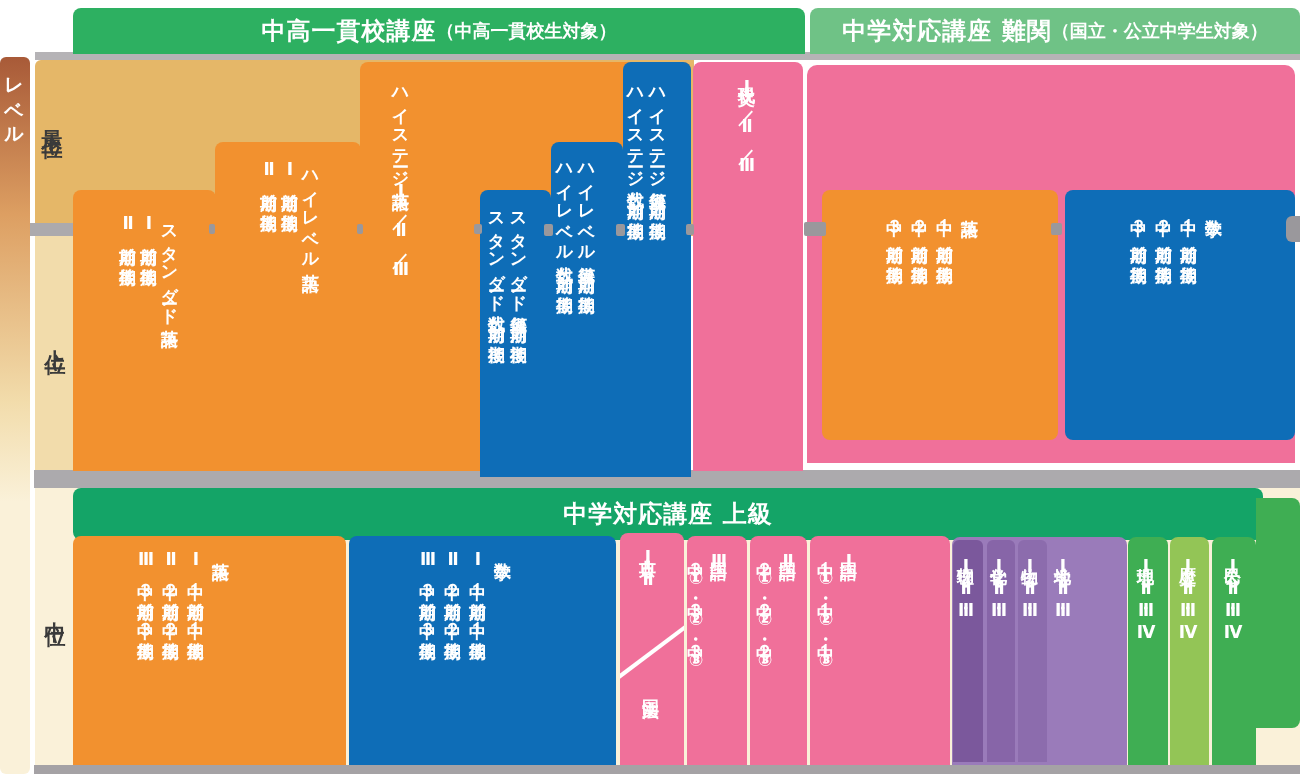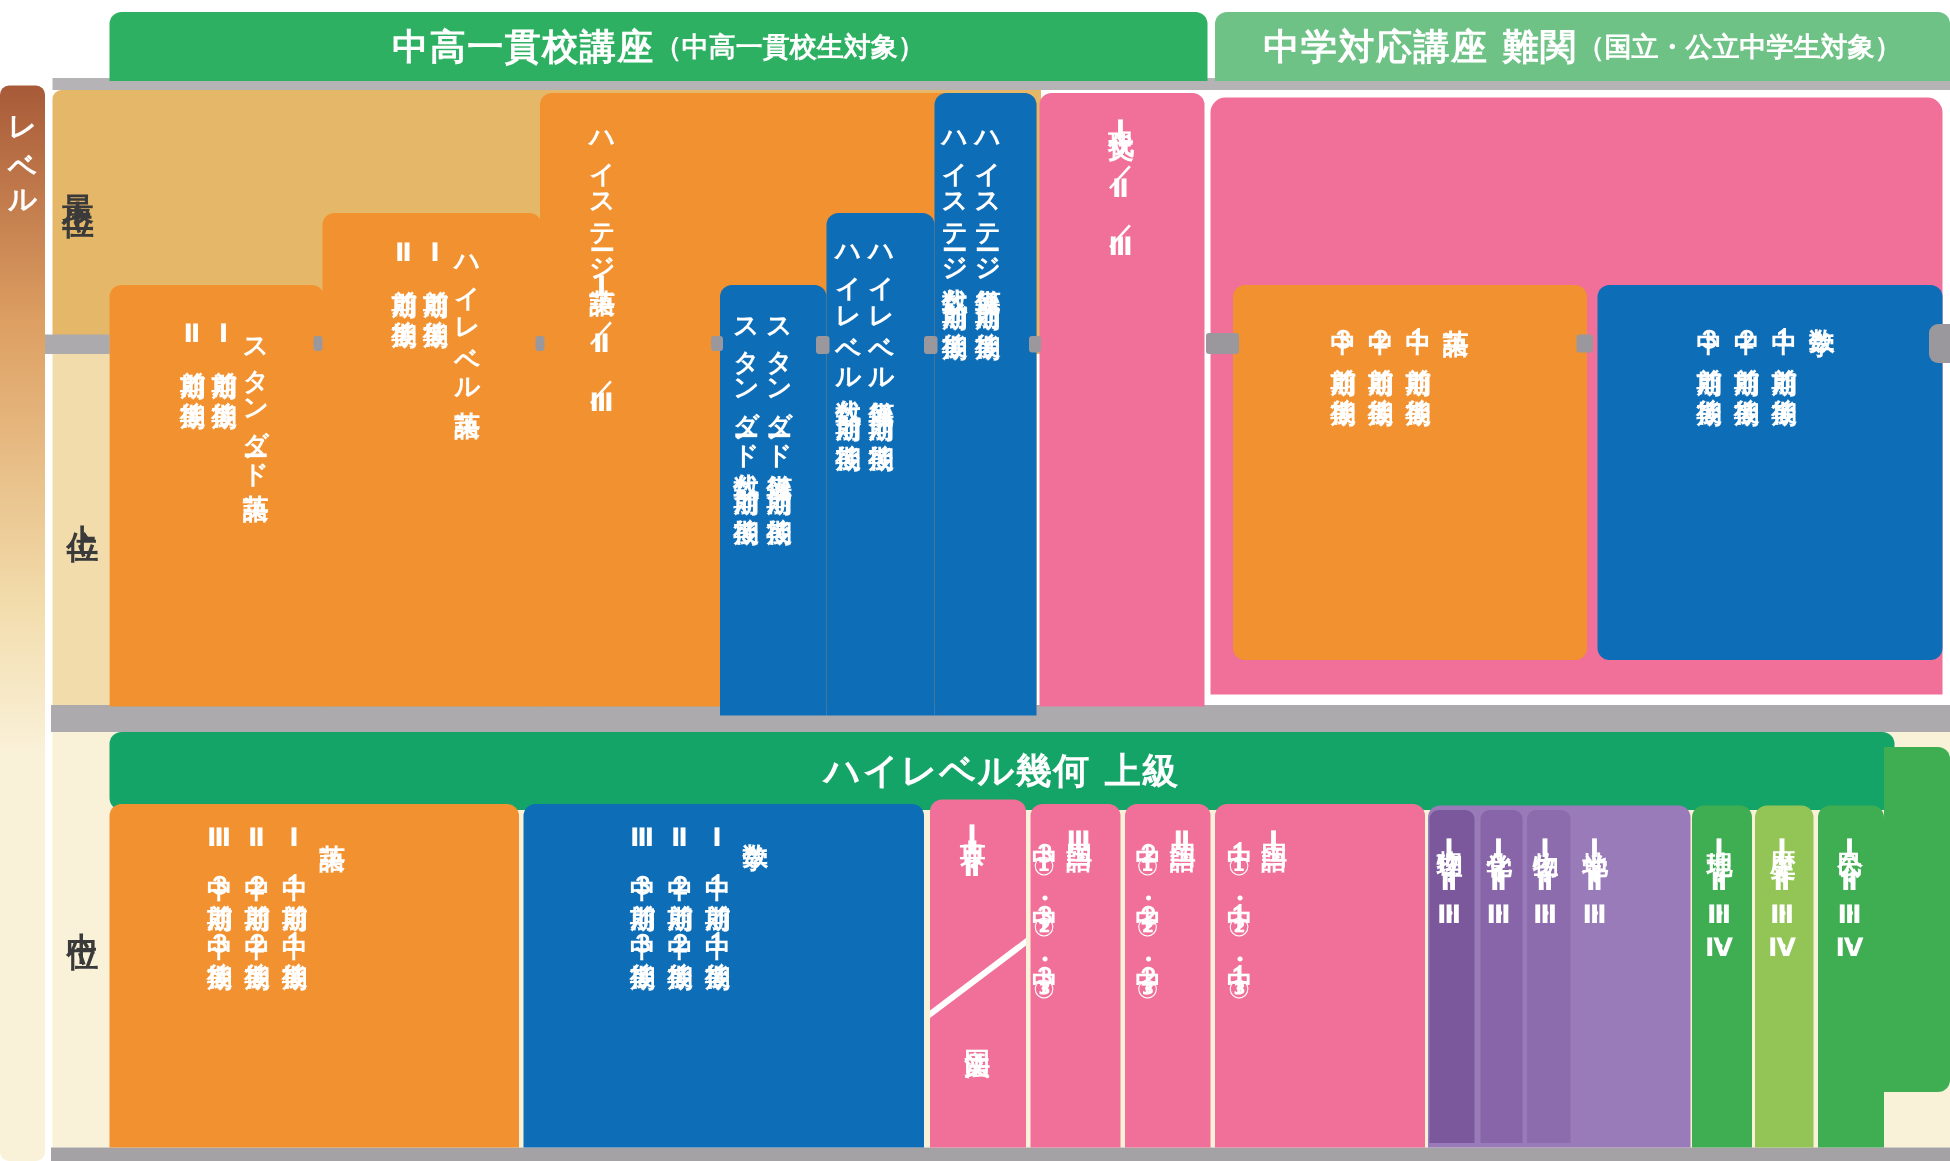--- a/index.html
+++ b/index.html
@@ -131,21 +131,21 @@
   <div class="abs tick" style="left:357px;top:224px;width:6px;height:10px;"></div>
   <div class="abs tick" style="left:474px;top:224px;width:8px;height:10px;"></div>
   <div class="abs tick" style="left:544px;top:224px;width:9px;height:12px;"></div>
   <div class="abs tick" style="left:616px;top:224px;width:9px;height:12px;"></div>
   <div class="abs tick" style="left:686px;top:224px;width:8px;height:11px;"></div>
   <div class="abs tick" style="left:804px;top:222px;width:22px;height:14px;"></div>
   <div class="abs tick" style="left:1051px;top:223px;width:11px;height:12px;"></div>
   <div class="abs tick" style="left:1286px;top:216px;width:14px;height:26px;border-radius:6px 0 0 6px;"></div>
 
   <div class="abs banner banner3">
-    <span class="bt">ハイレベル幾何 上級</span>
+    <span class="bt">中学対応講座 上級</span>
   </div>
 
   <div class="abs blk orange jk-eigo"></div>
   <div class="abs blk blue jk-math"></div>
   <div class="abs blk pink kotenb">
     <div class="slash"></div>
   </div>
   <div class="abs blk pink kg3"></div>
   <div class="abs blk pink kg2"></div>
   <div class="abs blk pink kg1"></div>

